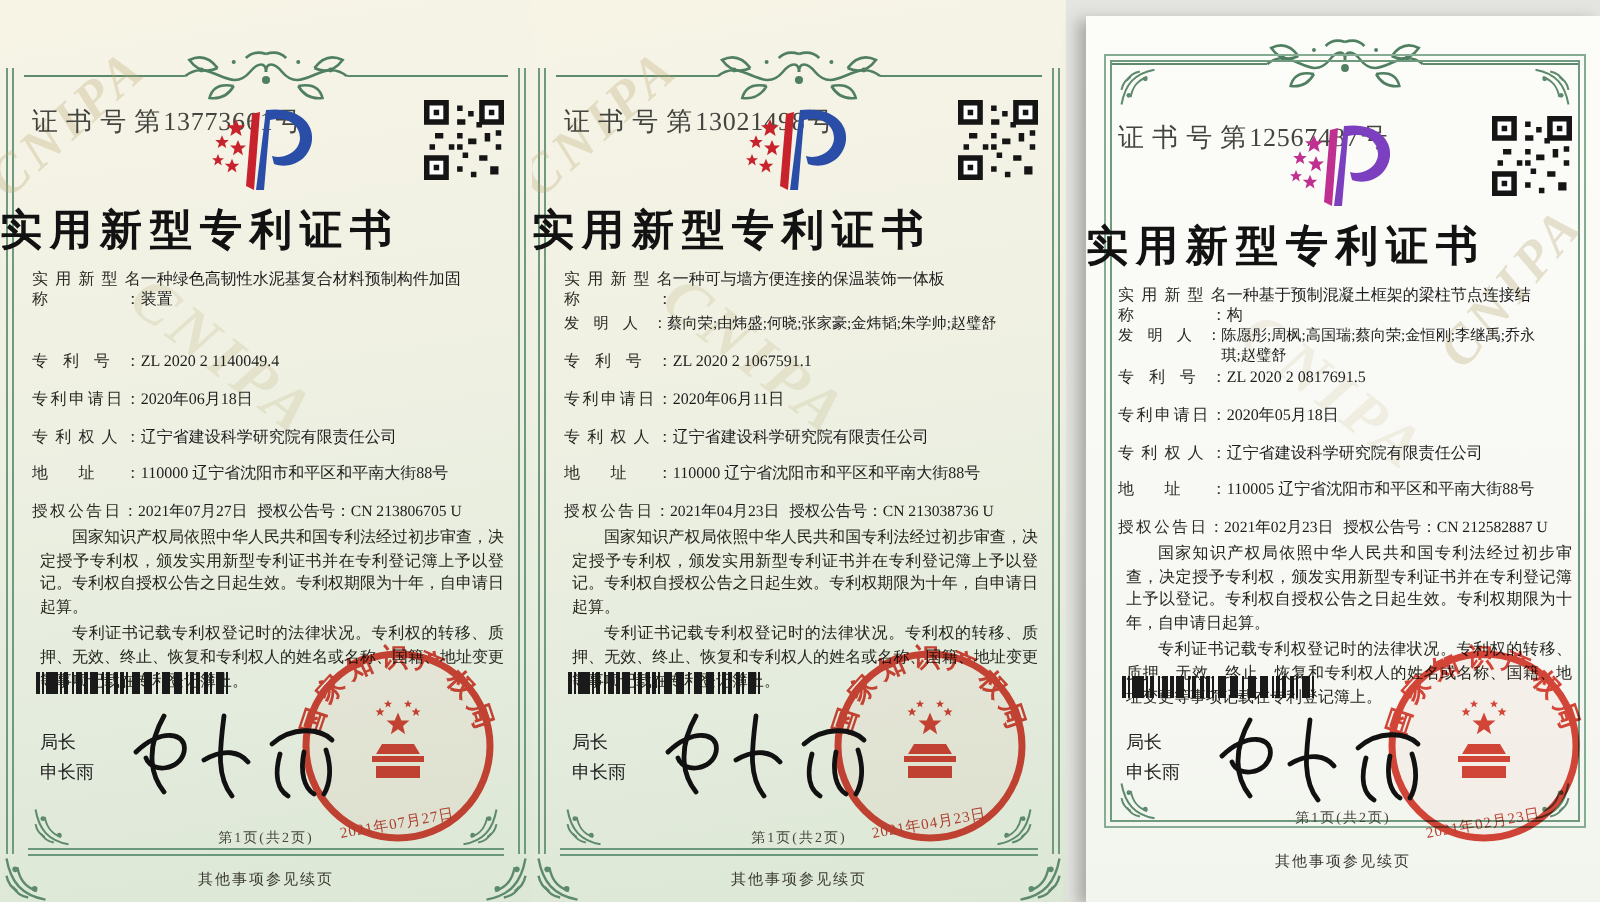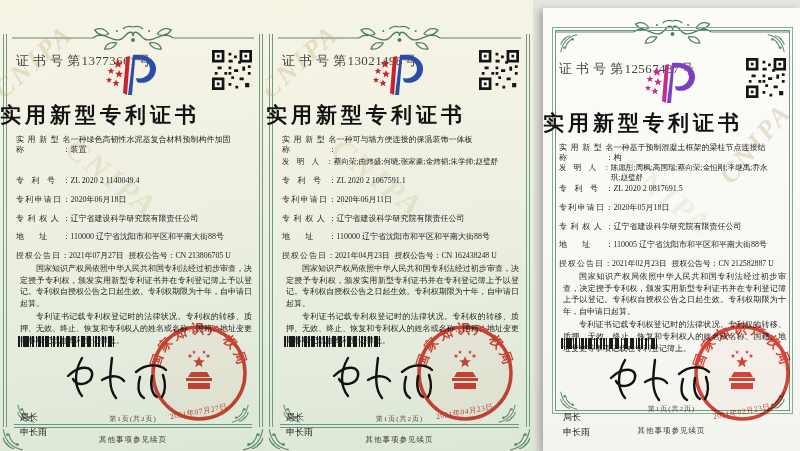--- a/index.html
+++ b/index.html
@@ -62,21 +62,21 @@
   
   .paras{position:absolute;left:17px;right:14px;top:263px;font-size:8px;line-height:1.45;
          color:#26261f;text-align:justify;z-index:2;}
   .paras p{margin:0 0 2px 3px;text-indent:2em;}
   
   .barcode{position:absolute;left:18px;top:336px;width:96px;height:11px;z-index:2;background:
      repeating-linear-gradient(90deg,#1a1a1a 0 1px,transparent 1px 3px),
      repeating-linear-gradient(90deg,#1a1a1a 0 2px,transparent 2px 7px),
      repeating-linear-gradient(90deg,#1a1a1a 0 1px,transparent 1px 5px);}
   .cert--3 .barcode{top:330px;}
-  .dir{position:absolute;left:20px;top:364px;font-size:9px;color:#222;line-height:15px;z-index:3;margin-top:46px;}
+  .dir{position:absolute;left:20px;top:364px;font-size:9px;color:#222;line-height:15px;z-index:3;}
   .cert--3 .dir{top:356px;}
   .sig{position:absolute;left:60px;top:350px;width:132px;height:54px;z-index:3;}
   .cert--3 .sig{top:344px;}
   .seal{position:absolute;left:148px;top:322px;width:102px;height:102px;opacity:.93;z-index:2;
         mix-blend-mode:multiply;}
   .cert--3 .seal{top:314px;}
   .sealtxt{font-size:13px;fill:#d8392b;letter-spacing:3.5px;font-weight:bold;}
   .sealdate{font-size:7.5px;fill:#c23728;letter-spacing:.5px;}
   .pagenote{position:absolute;left:0;right:0;top:414px;text-align:center;font-size:7px;
             letter-spacing:1px;color:#46463f;z-index:2;}
@@ -250,21 +250,21 @@
       <svg class="logo" viewBox="0 0 60 46" style="--lm:#2a4da8;--la:#c8232c">
           <use href="#logoG"></use>
         </svg>
       <div class="title">实用新型专利证书</div>
       <div class="row" style="top:135px"><span class="fl">实用新型名称：</span><span class="fv">一种可与墙方便连接的保温装饰一体板</span></div>
       <div class="row row--inv" style="top:157px"><span class="fl">发明人：</span><span class="fv">蔡向荣;由炜盛;何晓;张家豪;金炜韬;朱学帅;赵璧舒</span></div>
       <div class="row" style="top:176px"><span class="fl">专利号：</span><span class="fv">ZL 2020 2 1067591.1</span></div>
       <div class="row" style="top:195px"><span class="fl">专利申请日：</span><span class="fv">2020年06月11日</span></div>
       <div class="row" style="top:214px"><span class="fl">专利权人：</span><span class="fv">辽宁省建设科学研究院有限责任公司</span></div>
       <div class="row" style="top:232px"><span class="fl">地址：</span><span class="fv">110000 辽宁省沈阳市和平区和平南大街88号</span></div>
-      <div class="row row--grant" style="top:251px"><span class="fl">授权公告日：</span><span class="fv fv--inline">2021年04月23日</span><span class="fl2">授权公告号：</span><span class="fv fv--inline">CN 162438248 U</span></div>
+      <div class="row row--grant" style="top:251px"><span class="fl">授权公告日：</span><span class="fv fv--inline">2021年04月23日</span><span class="fl2">授权公告号：</span><span class="fv fv--inline">CN 213038736 U</span></div>
       <div class="paras">
         <p>国家知识产权局依照中华人民共和国专利法经过初步审查，决定授予专利权，颁发实用新型专利证书并在专利登记簿上予以登记。专利权自授权公告之日起生效。专利权期限为十年，自申请日起算。</p>
         <p>专利证书记载专利权登记时的法律状况。专利权的转移、质押、无效、终止、恢复和专利权人的姓名或名称、国籍、地址变更等事项记载在专利登记簿上。</p>
       </div>
       <div class="barcode"></div>
       <div class="dir">
         <div>局长</div>
         <div>申长雨</div>
       </div>
       <svg class="sig" viewBox="0 0 132 54">

